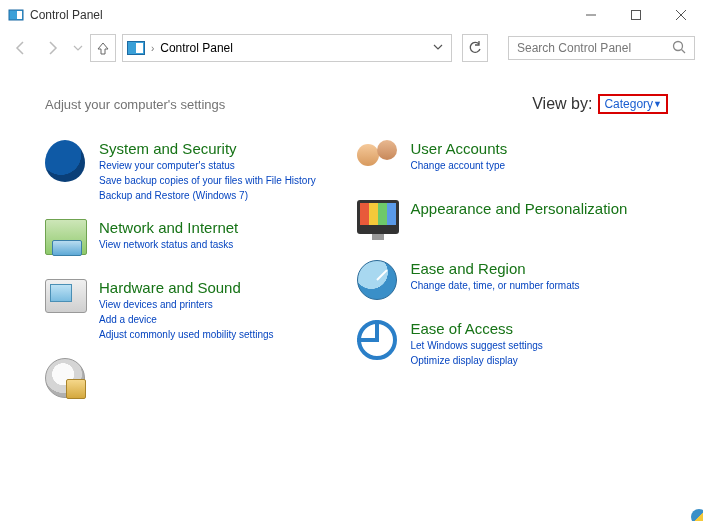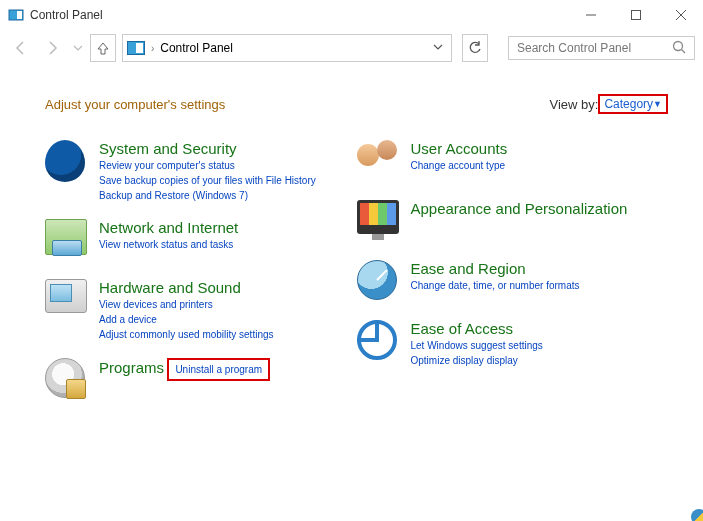--- a/index.html
+++ b/index.html
@@ -66,22 +66,22 @@
     .search-box{
       flex:1; height:24px; border:1px solid #ccc; margin-left:14px; display:flex; align-items:center; padding:0 8px;
       color:#777;
     }
     .search-box input{ border:none; outline:none; flex:1; font-size:12px; font-family:inherit; color:#000;}
     .search-box input::placeholder{color:#777;}
     .search-icon{ color:#777;}
     
     .content{ padding: 28px 35px 10px 45px;}
     .heading-row{ display:flex; align-items:center; margin-bottom:26px;}
-    .page-heading{ color:#a16207; font-size:13px; font-weight:400; flex:1;}
-    .viewby-label{ color:#333; font-size:13px; }
+    .page-heading{ color:#737373; font-size:13px; font-weight:400; flex:1;}
+    .viewby-label{ color:#333; font-size:16px; margin-right:6px;}
     .viewby-box{ border:2px solid #d80000; padding:1px 4px; display:flex; align-items:center; }
     .viewby-value{ color:#1a5ed0; font-size:12px;}
     .viewby-chev{ color:#1a5ed0; font-size:9px;}
     .columns{ display:flex; }
     .col{ flex:1;}
     .cat{ display:flex; margin-bottom:16px;}
     .cat-icon{ width:44px; height:44px; flex-shrink:0; margin-right:10px; position:relative;}
     .cat-body{ flex:1;}
     .cat-title{ color:#167316; font-size:15px; font-weight:400; margin-bottom:2px; line-height:1.2;}
     .cat-link{ color:#0645c0; font-size:10px; line-height:1.5; display:block; cursor:pointer;}
@@ -233,26 +233,20 @@
           <a class="cat-link">View devices and printers</a>
           <a class="cat-link">Add a device</a>
           <a class="cat-link">Adjust commonly used mobility settings</a>
         </div>
       </div>
 
       <div class="cat">
         <div class="cat-icon">
             <div class="icon-programs"></div>
           </div>
-        <div class="cat-body">
-          <a class="cat-title">Programs</a>
-          <span class="highlight-box">
-            <a class="cat-link" style="display:inline">Uninstall a program</a>
-          </span>
-        </div>
       </div>
 
     </div>
 
     <div class="col">
 
       <div class="cat">
         <div class="cat-icon">
             <div class="icon-users"></div>
           </div>

